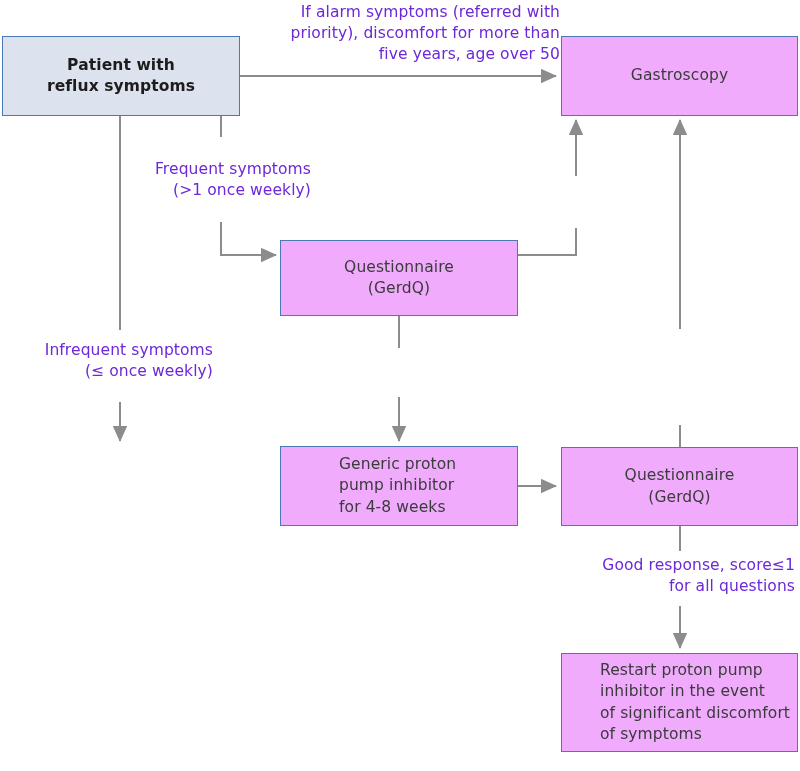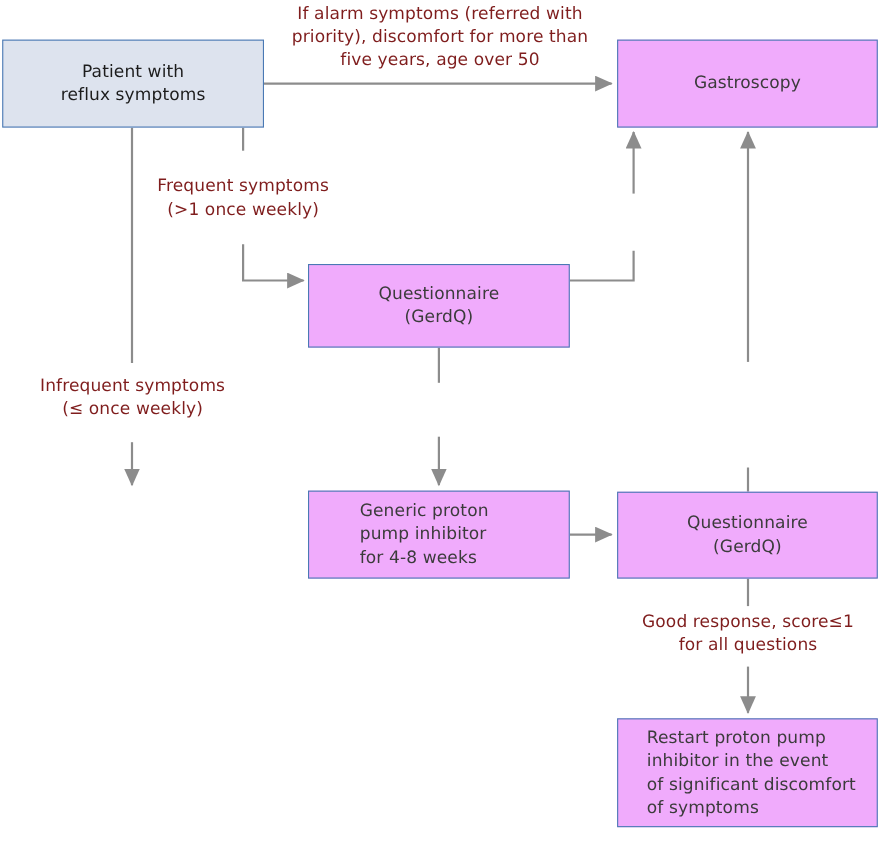--- a/index.html
+++ b/index.html
@@ -35,36 +35,36 @@
     align-items: center;
     justify-content: center;
     text-align: center;
     font-size: 15.5px;
     line-height: 1.38;
     letter-spacing: 0.1px;
   }
   .node.filled {
     background: #dde3ee;
     color: #1c1c1c;
-    font-weight: normal;
+    font-weight: bold;
   }
   .node.leftal {
     justify-content: flex-start;
     text-align: left;
-    padding-left: 16px;
+    padding-left: 28px;
   }
   .node-text {
     white-space: pre-line;
   }
   .edge-label {
     position: absolute;
-    color: #7f1d1d;
+    color: #6d28d9;
     font-size: 15.5px;
     line-height: 1.35;
-    text-align: center;
+    text-align: right;
     white-space: pre-line;
     letter-spacing: 0.1px;
   }
   sub {
     font-size: 0.68em;
     vertical-align: -0.25em;
   }
 </style>
 </head>
 <body>

